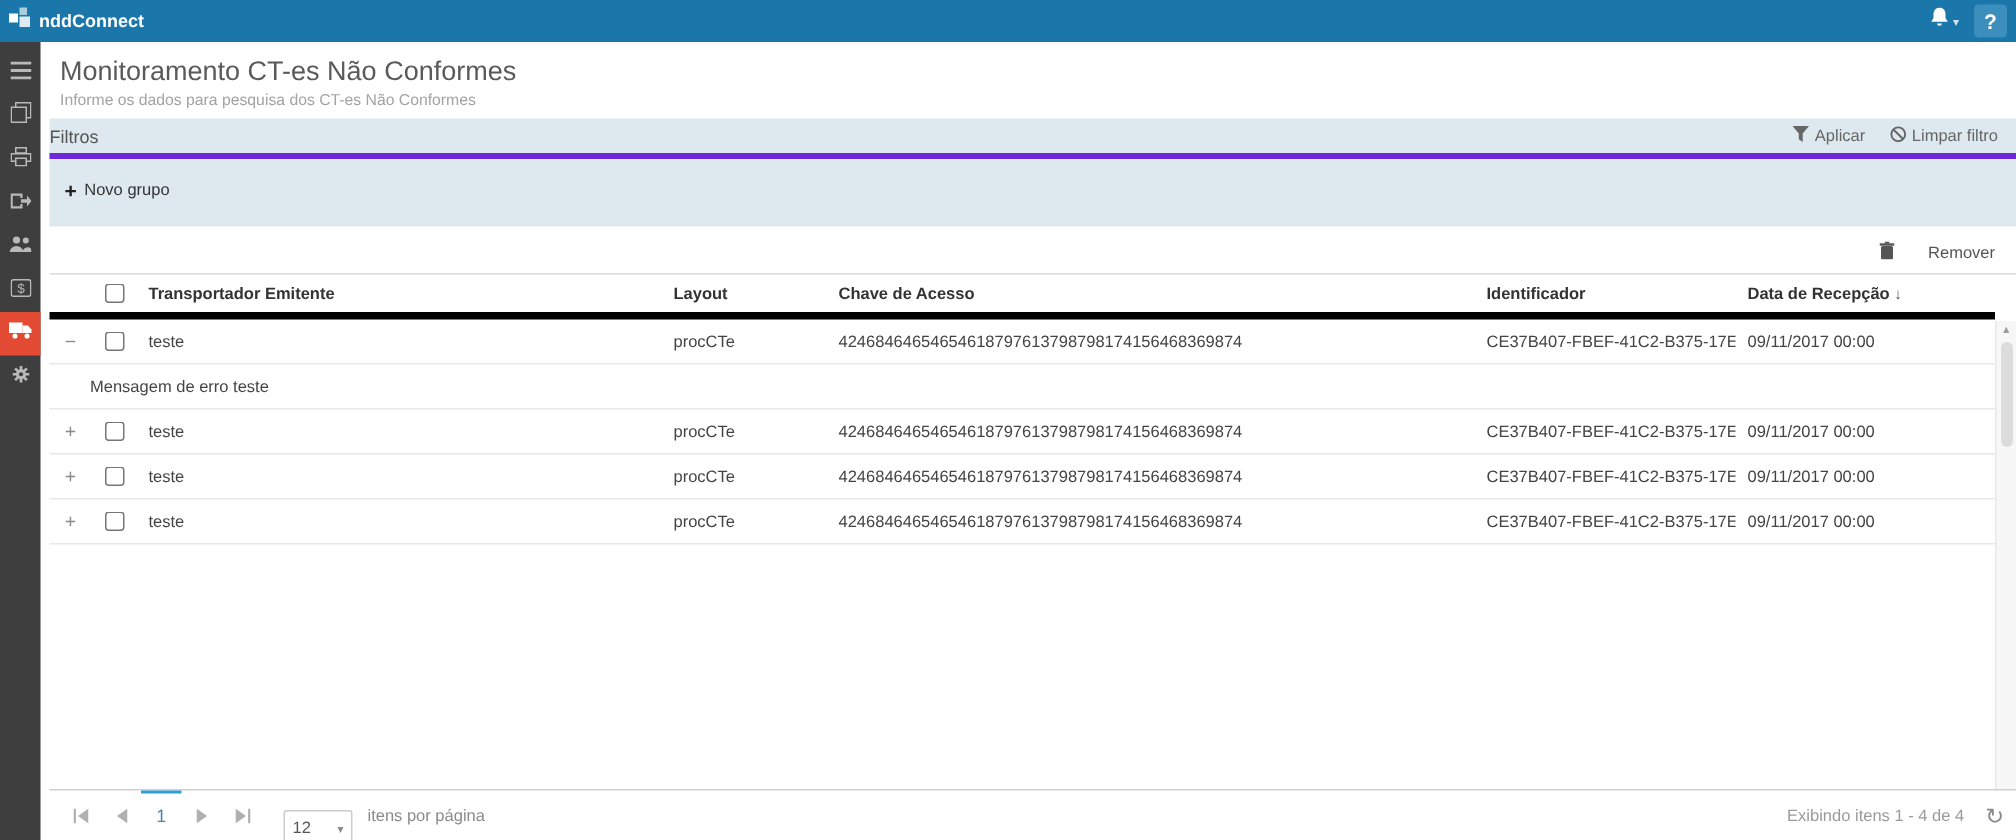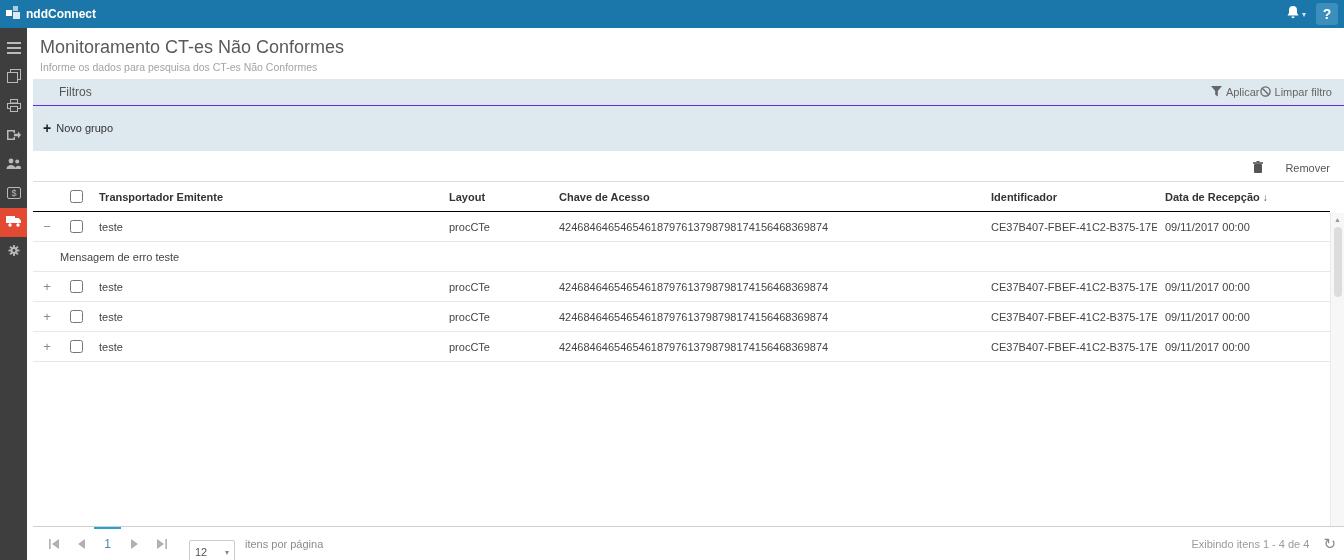--- a/index.html
+++ b/index.html
@@ -21,36 +21,36 @@
 
   
   .main { position:absolute; top:28px; left:27px; right:0; bottom:0; background:#fff; display:flex; flex-direction:column; }
 
   .page-header { padding:9px 0 6px 13px; }
   .page-title { font-size:18px; color:#5a5a5a; font-weight:400; }
   .page-subtitle { font-size:10.5px; color:#a3a3a3; margin-top:3px; }
 
   
   .filters-panel { margin-left:6px; background:#dde9ef; }
-  .filters-header { height:27px; display:flex; align-items:center; padding:0 12px 0 26px; border-bottom:1px solid #6d28d9; }
+  .filters-header { height:27px; display:flex; align-items:center; padding:0 12px 0 0; border-bottom:4px solid #6d28d9; }
   .filters-title { font-size:12px; color:#555; }
-  .filters-actions { margin-left:auto; display:flex; align-items:flex-start; }
+  .filters-actions { margin-left:auto; display:flex; align-items:flex-start; gap:16px; }
   .filter-link { display:flex; align-items:center; gap:4px; font-size:11px; color:#666; cursor:pointer; }
   .filters-body { padding:13px 10px 14px 10px; }
   .new-group { display:inline-flex; align-items:center; gap:5px; font-size:11px; color:#333; cursor:pointer; }
   .plus-glyph { font-size:14px; font-weight:bold; color:#222; line-height:10px; }
 
   
   .grid-toolbar { display:flex; justify-content:flex-end; align-items:center; padding:10px 14px 6px 0; }
   .remove-btn { display:flex; align-items:center; gap:22px; font-size:11px; color:#555; cursor:pointer; }
 
   
   .grid { margin-left:6px; flex:1; position:relative; border-top:1px solid #dcdcdc; padding-right:14px; }
   .g-row { display:grid; grid-template-columns:28px 30px 350px 110px 432px 174px minmax(0,1fr); height:30px; align-items:center; border-bottom:1px solid #e8e8e8; font-size:11px; color:#444; }
-  .g-head { border-bottom:1px solid #000000; color:#333; font-weight:bold; }
+  .g-head { border-bottom:5px solid #000000; color:#333; font-weight:bold; }
   .g-cell { padding-left:8px; white-space:nowrap; overflow:hidden; }
   .c-center { display:flex; justify-content:center; align-items:center; padding-left:0; }
   .toggle-btn { color:#8a8a8a; font-size:13px; cursor:pointer; width:16px; text-align:center; }
   .g-check { width:13px; height:13px; cursor:pointer; }
   .sort-arrow { color:#555; font-size:10px; margin-left:3px; }
   .detail-row { height:30px; line-height:30px; font-size:11px; color:#444; border-bottom:1px solid #e8e8e8; padding-left:27px; }
 
   
   .vscroll { position:absolute; top:31px; right:0; bottom:0; width:14px; background:#f7f7f7; border-left:1px solid #e9e9e9; }
   .vscroll-arrow { display:block; text-align:center; font-size:7px; color:#9a9a9a; padding-top:3px; cursor:pointer; }

